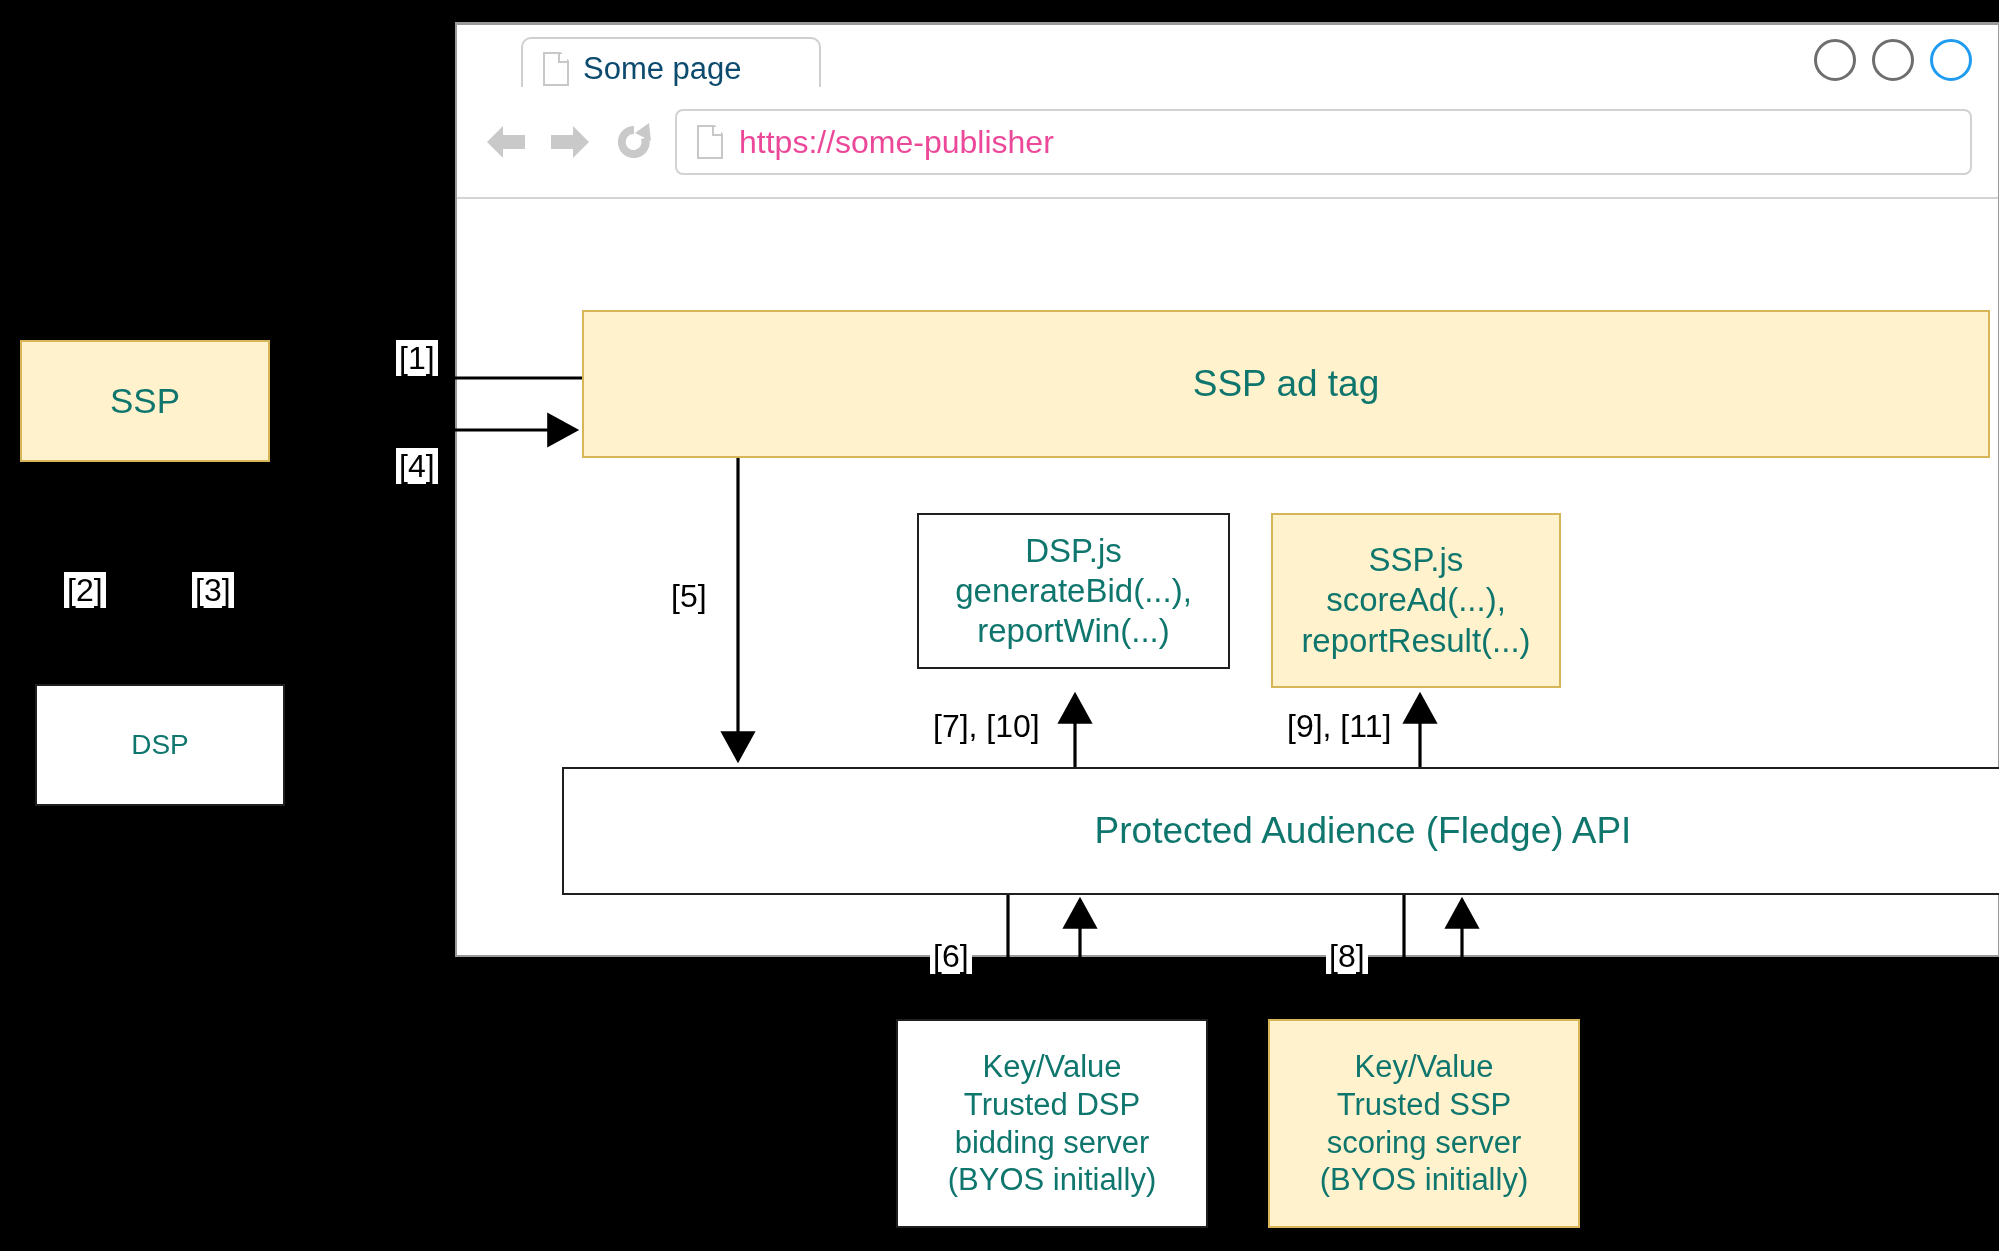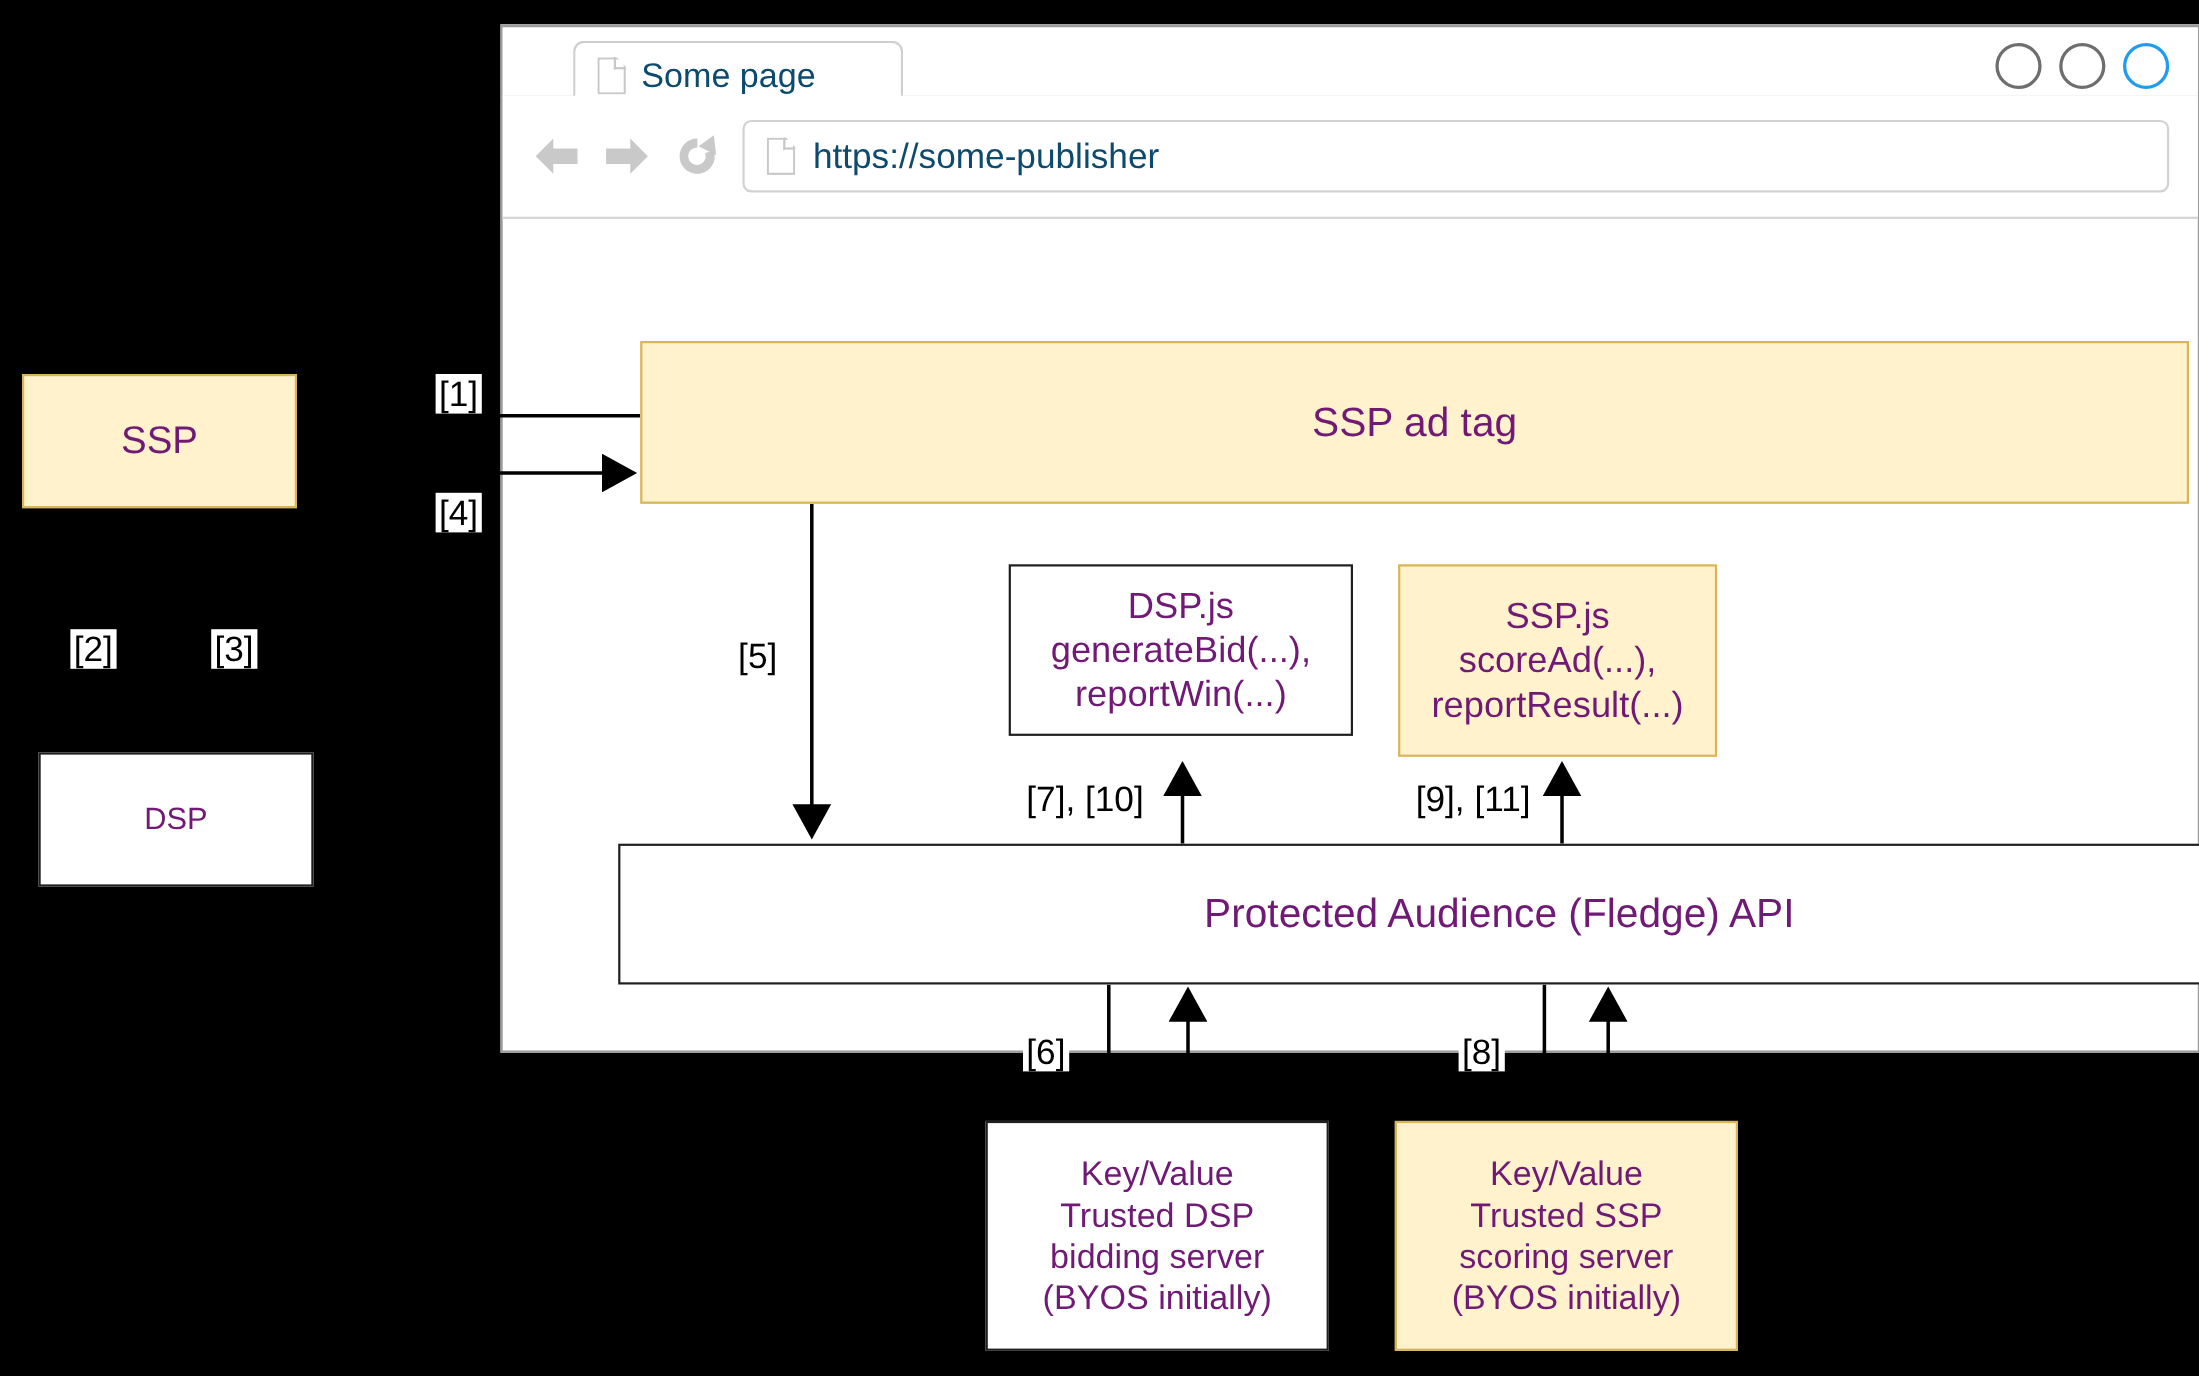--- a/index.html
+++ b/index.html
@@ -41,26 +41,26 @@
   #toolbar{position:absolute;left:0;top:62px;width:100%;height:112px;
            background:#fff;border-bottom:2px solid #d4d4d4;
            display:flex;align-items:center;padding:0 26px;box-sizing:border-box;gap:18px;}
 
   .nav-arrow{width:46px;height:40px;position:relative;flex:0 0 auto;}
   .nav-arrow svg{display:block;}
   #reload-icon{width:46px;height:46px;flex:0 0 auto;}
 
   #url-bar{flex:1;height:66px;border:2px solid #d2d2d2;border-radius:8px;
            display:flex;align-items:center;gap:16px;padding-left:20px;box-sizing:border-box;background:#fff;}
-  #url-text{font-size:32px;color:#0c4a6e;white-space:nowrap;}
+  #url-text{font-size:32px;color:#ec4899;white-space:nowrap;}
 
   
   .node{position:absolute;box-sizing:border-box;display:flex;
         align-items:center;justify-content:center;text-align:center;
-        line-height:1.22;color:#701a75;}
+        line-height:1.22;color:#0f766e;}
   .node.yellow{background:#fff2cc;border:2px solid #d6b656;}
   .node.white{background:#ffffff;border:2px solid #1f1f1f;}
 
   #ssp-box{left:20px;top:340px;width:250px;height:122px;font-size:35px;}
   #dsp-box{left:35px;top:684px;width:250px;height:122px;font-size:28px;}
 
   #ssp-ad-tag{left:582px;top:310px;width:1408px;height:148px;font-size:37px;}
 
   #dsp-js-box{left:917px;top:513px;width:313px;height:156px;font-size:33px;}
   #ssp-js-box{left:1271px;top:513px;width:290px;height:175px;font-size:33px;}

